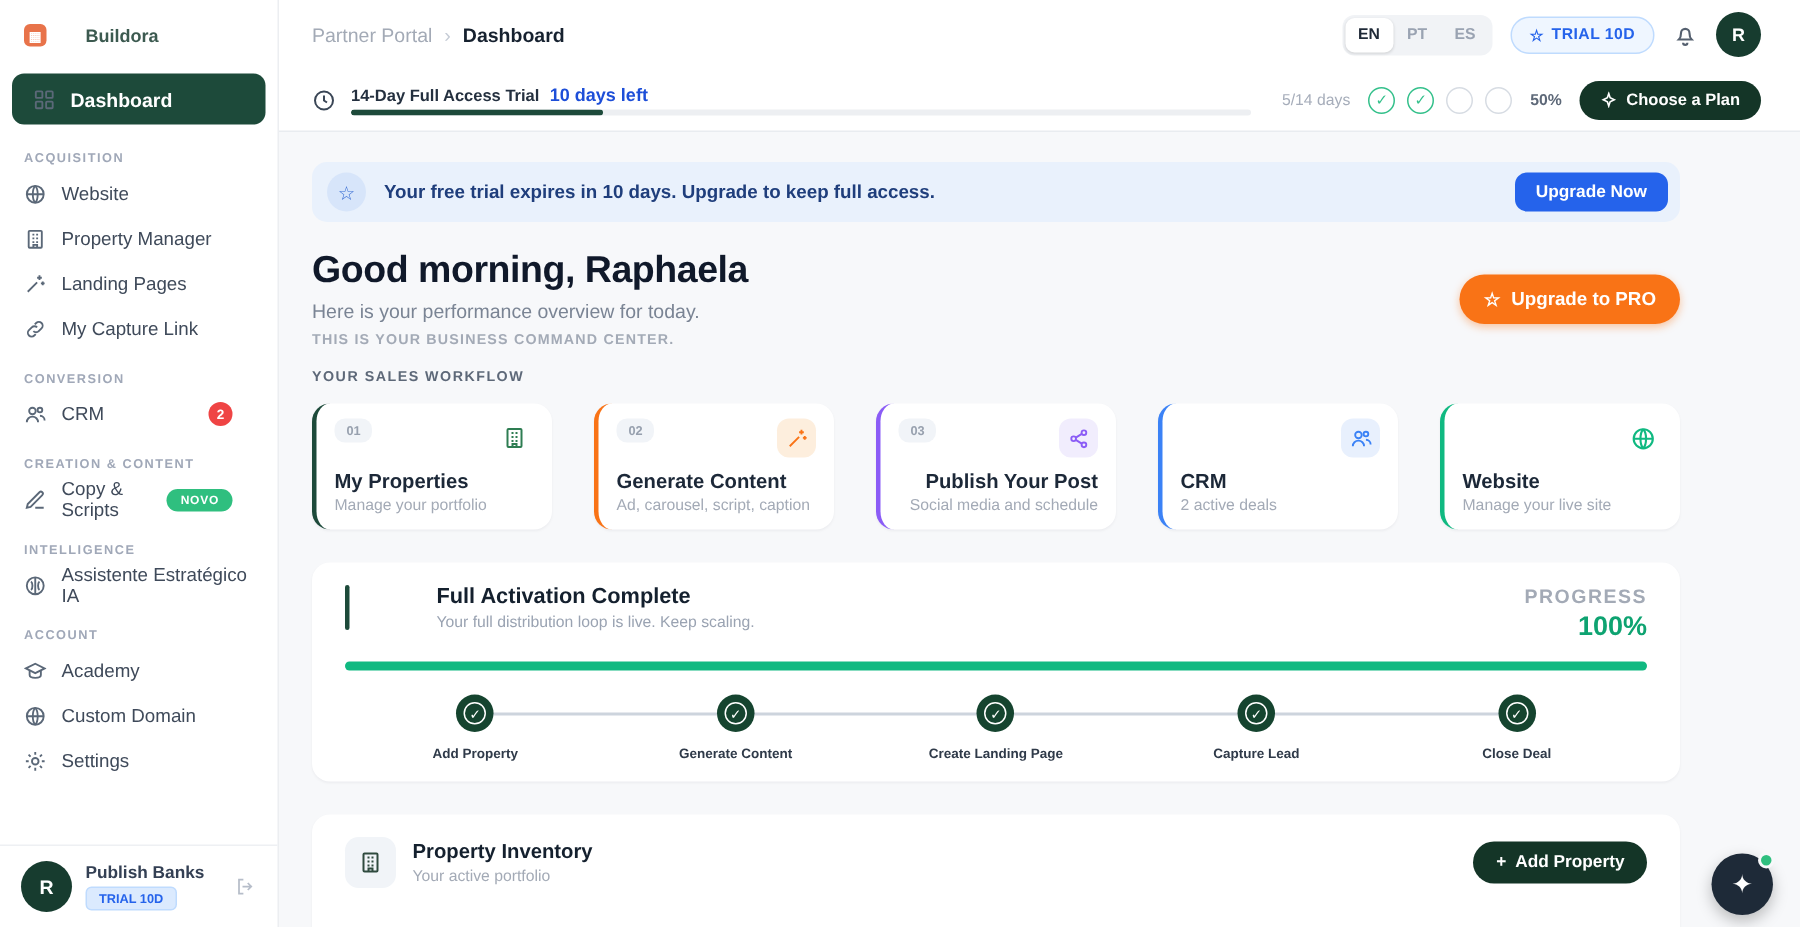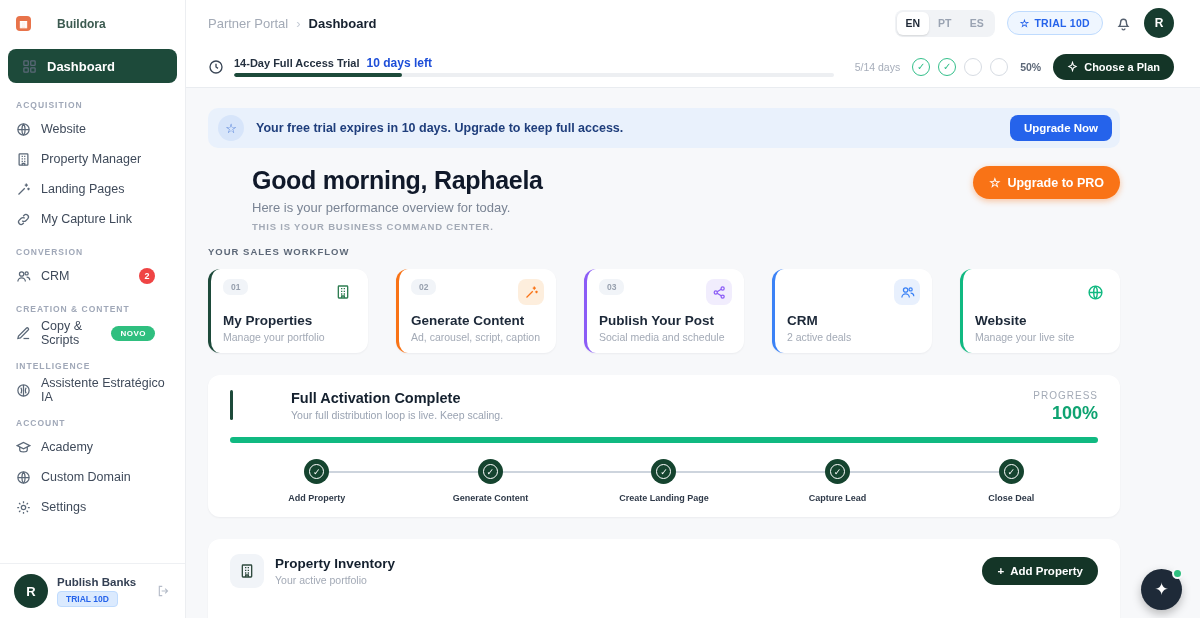--- a/index.html
+++ b/index.html
@@ -82,38 +82,38 @@
 
   .banner { height:40px; background:#e9f1fc; border-radius:10px; display:flex;
     align-items:center; gap:12px; padding:0 8px 0 10px; margin-bottom:18px; }
   .banner-star { width:26px; height:26px; border-radius:50%; background:#d7e5fa; color:#3b6fd4;
     display:flex; align-items:center; justify-content:center; font-size:13px; }
   .banner-text { font-size:12.5px; font-weight:bold; color:#1f3e7c; }
   .banner-btn { margin-left:auto; background:#2563eb; color:#fff; border:none; font-size:11.5px;
     font-weight:bold; padding:7px 14px; border-radius:8px; cursor:pointer;
     font-family:"Liberation Sans", sans-serif; }
 
-  .greet-row { display:flex; align-items:flex-start; margin-bottom:10px;margin-left:44px; }
+  .greet-row { display:flex; align-items:center; margin-bottom:10px; }
   .greet-title { font-size:25px; font-weight:bold; color:#10192a; letter-spacing:-.3px; }
   .greet-sub { font-size:13px; color:#7a8494; margin-top:5px; }
   .greet-tag { font-size:9.5px; font-weight:bold; letter-spacing:.8px; color:#a3aab6; margin-top:6px; }
   .pro-btn { margin-left:auto; display:flex; align-items:center; gap:7px; background:#f97316;
     color:#fff; border:none; font-size:12.5px; font-weight:bold; padding:9px 16px;
     border-radius:18px; cursor:pointer; box-shadow:0 2px 6px rgba(249,115,22,.4);
     font-family:"Liberation Sans", sans-serif; }
 
   .wf-label { font-size:9.5px; font-weight:bold; letter-spacing:1px; color:#5d6878;
     margin:14px 0 12px; }
   .cards { display:flex; gap:28px; margin-bottom:22px; }
   .wf-card { flex:1; background:#fff; border-radius:12px; height:84px; padding:10px 12px;
     box-shadow:0 1px 2px rgba(16,24,40,.05); cursor:pointer; position:relative;
     border-left:3px solid transparent; display:flex; flex-direction:column; }
   .wf-card.c1 { border-left-color:#1d4a3a; }
   .wf-card.c2 { border-left-color:#f97316; }
-  .wf-card.c3 { border-left-color:#8b5cf6; }
+  .wf-card.c3 { border-left-color:#8b5cf6;text-align:right; }
   .wf-card.c4 { border-left-color:#3b82f6; }
   .wf-card.c5 { border-left-color:#10b981; }
   .wf-top { display:flex; align-items:flex-start; justify-content:space-between; }
   .wf-num { background:#f1f4f8; color:#97a0ae; font-size:8.5px; font-weight:bold;
     padding:3px 8px; border-radius:7px; }
   .wf-icon { width:26px; height:26px; border-radius:8px; display:flex; align-items:center;
     justify-content:center; margin-left:auto; }
   .c1 .wf-icon { color:#2e7d52; }
   .c2 .wf-icon { background:#fdeedd; color:#f97316; }
   .c3 .wf-icon { background:#f1edfd; color:#8b5cf6; }
@@ -122,21 +122,21 @@
   .wf-title { font-size:13.5px; font-weight:bold; color:#1c2838; margin-top:auto; }
   .wf-sub { font-size:10.5px; color:#a3aab6; margin-top:3px; }
 
   .activation { background:#fff; border-radius:12px; padding:15px 22px 12px;
     box-shadow:0 1px 2px rgba(16,24,40,.05); margin-bottom:22px; }
   .act-head { display:flex; align-items:flex-start;gap:48px; }
   .act-bar { width:3px; height:30px; background:#1d4a3a; border-radius:2px; margin-right:10px; }
   .act-title { font-size:14.5px; font-weight:bold; color:#14202e; }
   .act-sub { font-size:10.5px; color:#9aa3b2; margin-top:3px; }
   .act-right { margin-left:auto; text-align:right; }
-  .act-progress-lbl { font-size:10px; font-weight:normal; letter-spacing:1px; color:#a3aab6; }
+  .act-progress-lbl { font-size:13px; font-weight:bold; letter-spacing:1px; color:#a3aab6; }
   .act-progress-val { font-size:18px; font-weight:bold; color:#0ea371; margin-top:2px; }
   .act-track { height:6px; background:#10b981; border-radius:3px; margin:13px 0 16px; }
   .timeline { position:relative; padding:0 0 2px; }
   .tl-line { position:absolute; top:12px; left:10%; right:10%; height:2px; background:#cdd4dd; }
   .tl-steps { display:flex; position:relative; }
   .tl-step { flex:1; display:flex; flex-direction:column; align-items:center; }
   .tl-node { width:25px; height:25px; border-radius:50%; background:#15442f;
     display:flex; align-items:center; justify-content:center; z-index:1; }
   .tl-ring { width:15px; height:15px; border:1.2px solid #fff; border-radius:50%; color:#fff;
     font-size:9px; display:flex; align-items:center; justify-content:center; }

